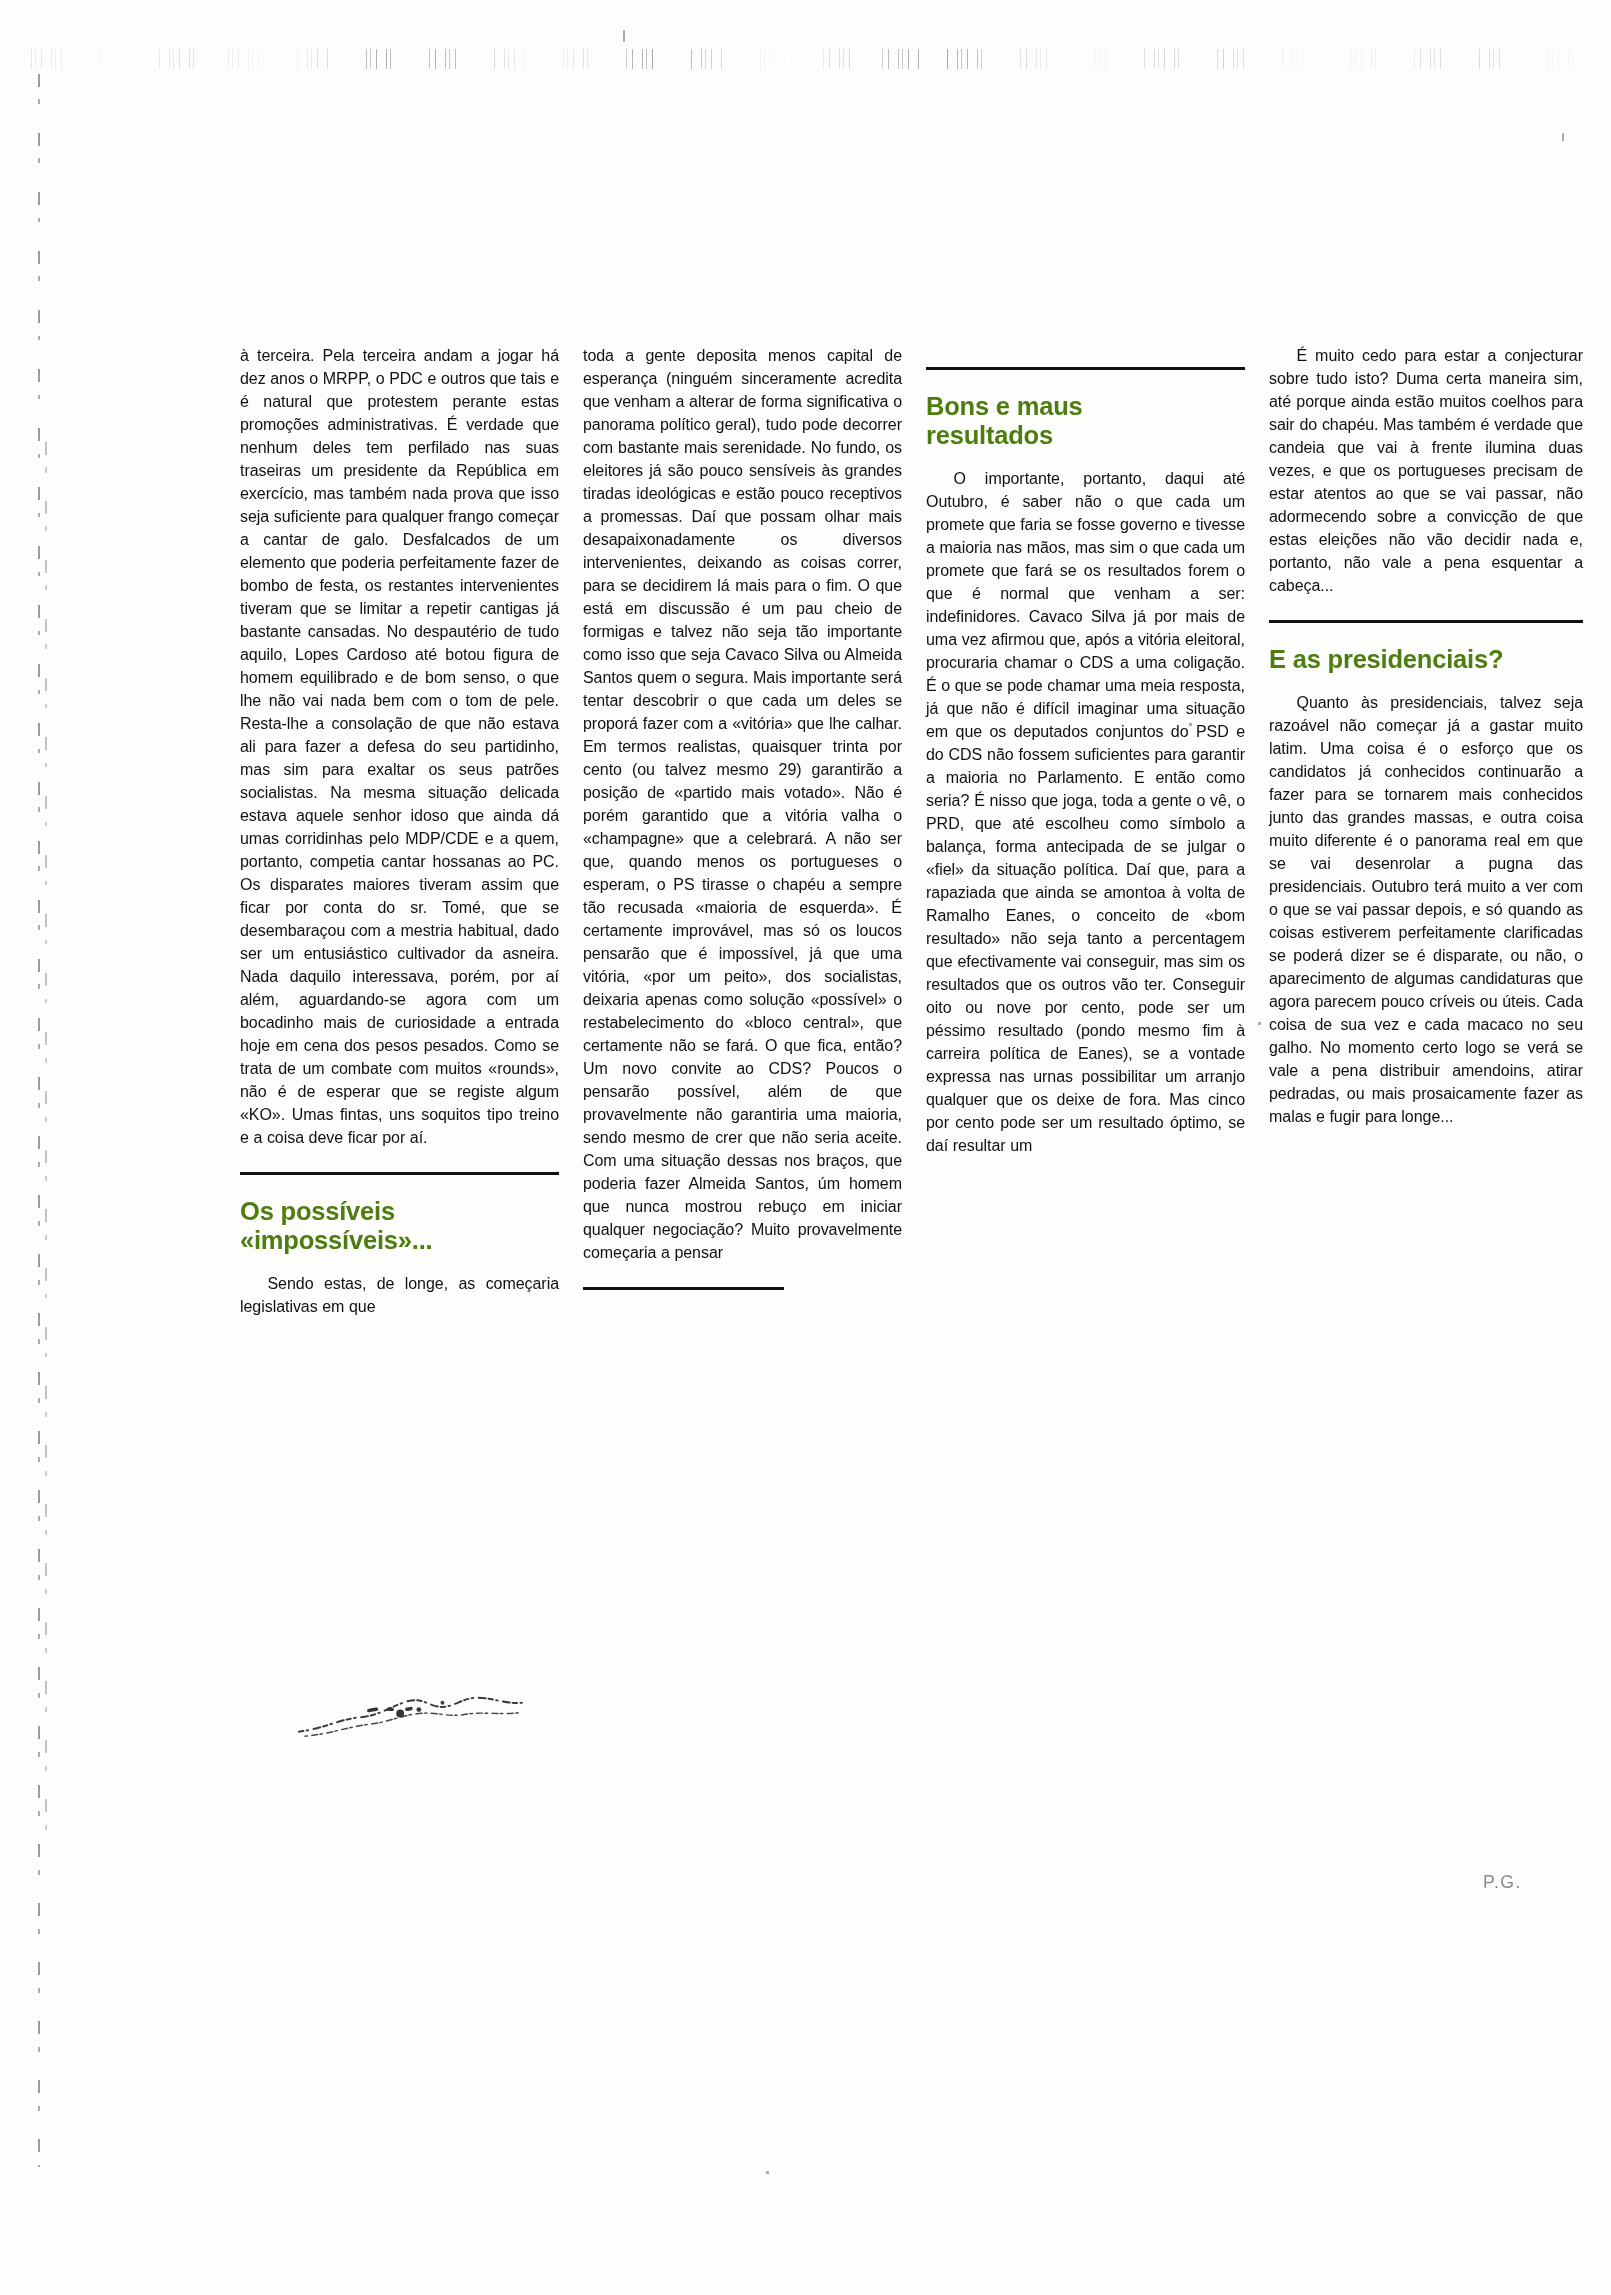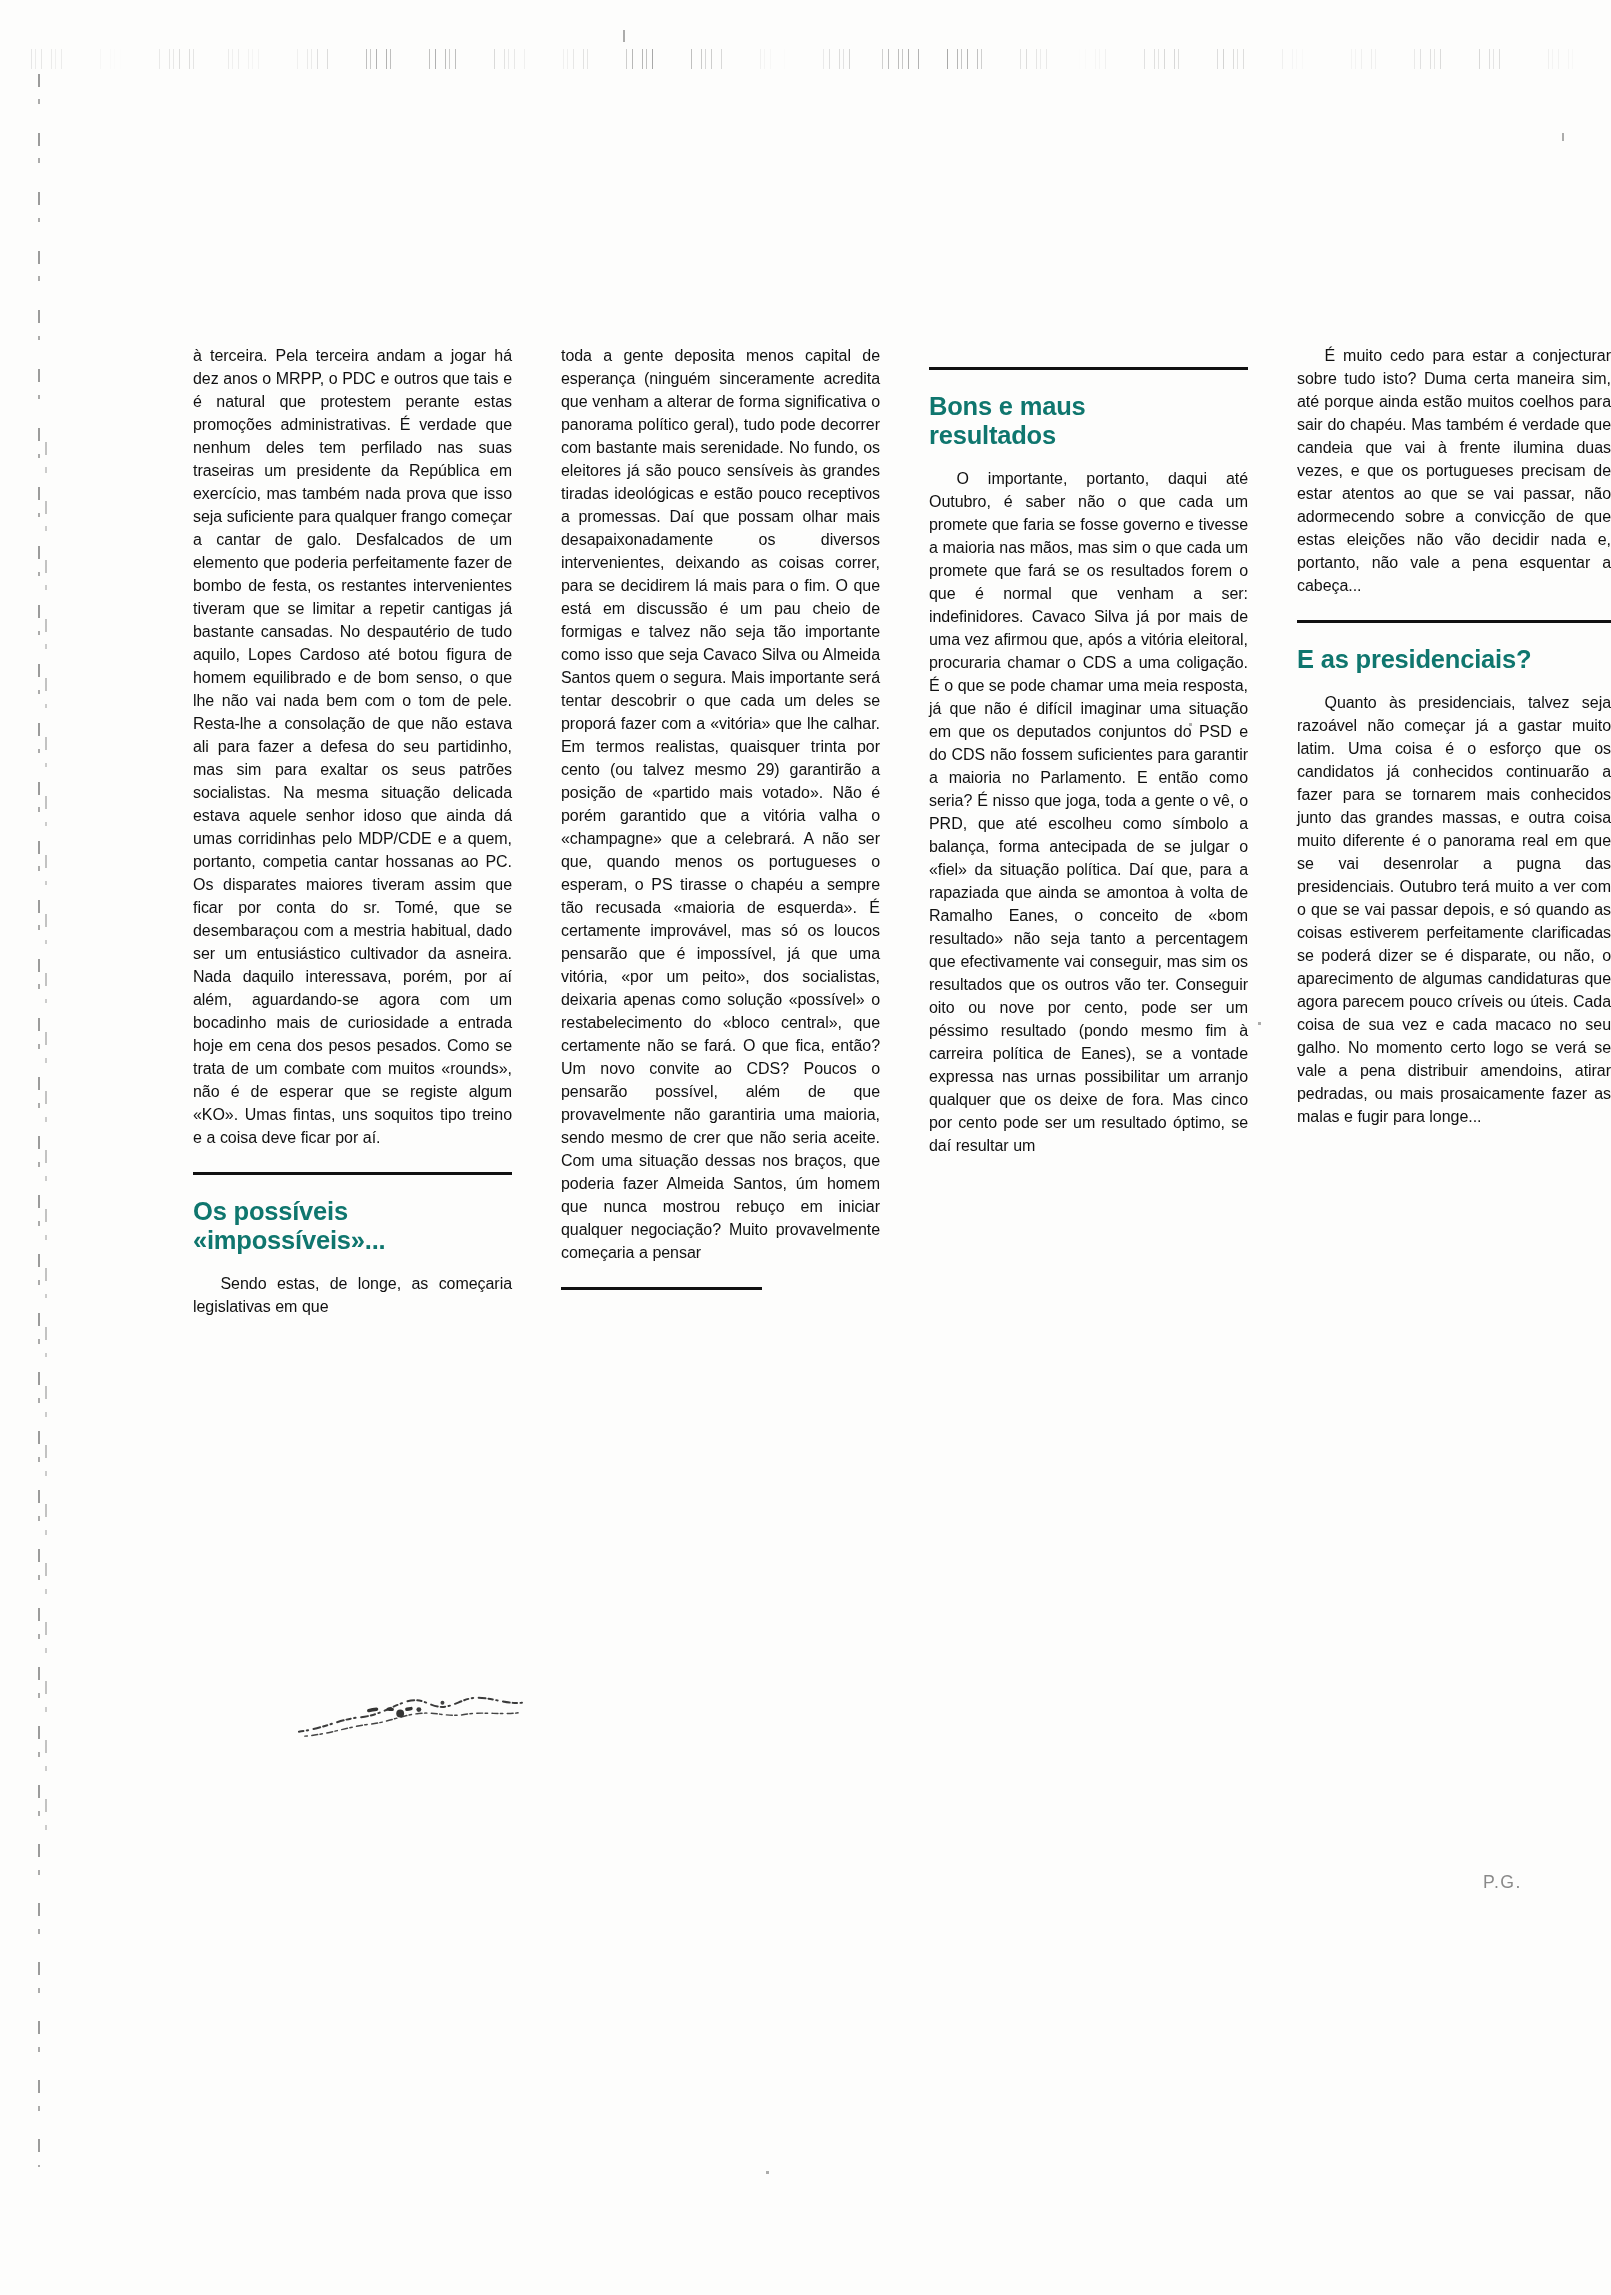--- a/index.html
+++ b/index.html
@@ -75,22 +75,23 @@
   
   #article {
     position: absolute;
     left: 193px;
     top: 344px;
     width: 1390px;
   }
 
   .columns {
     display: flex;
-    gap: 49px;
+    gap: 24px;
     align-items: flex-start;
+    justify-content: flex-end;
   }
 
   .col {
     width: 319px;
     flex: 0 0 319px;
   }
   .col.col-4 { width: 314px; flex: 0 0 314px; }
 
   p.body {
     margin: 0;
@@ -115,21 +116,21 @@
     margin: 0 0 0 0;
     width: 100%;
   }
   .rule.short { width: 63%; }
 
   h2.section-title {
     margin: 0;
     font-size: 25.5px;
     line-height: 29.5px;
     font-weight: 700;
-    color: #0f766e;
+    color: #4d7c0f;
     letter-spacing: -0.2px;
   }
 
   .spacer-before-rule { height: 22.6px; }
   .spacer-after-rule  { height: 21.6px; }
   .spacer-after-title { height: 16.7px; }
 
   
   .smudge {
     position: absolute;

